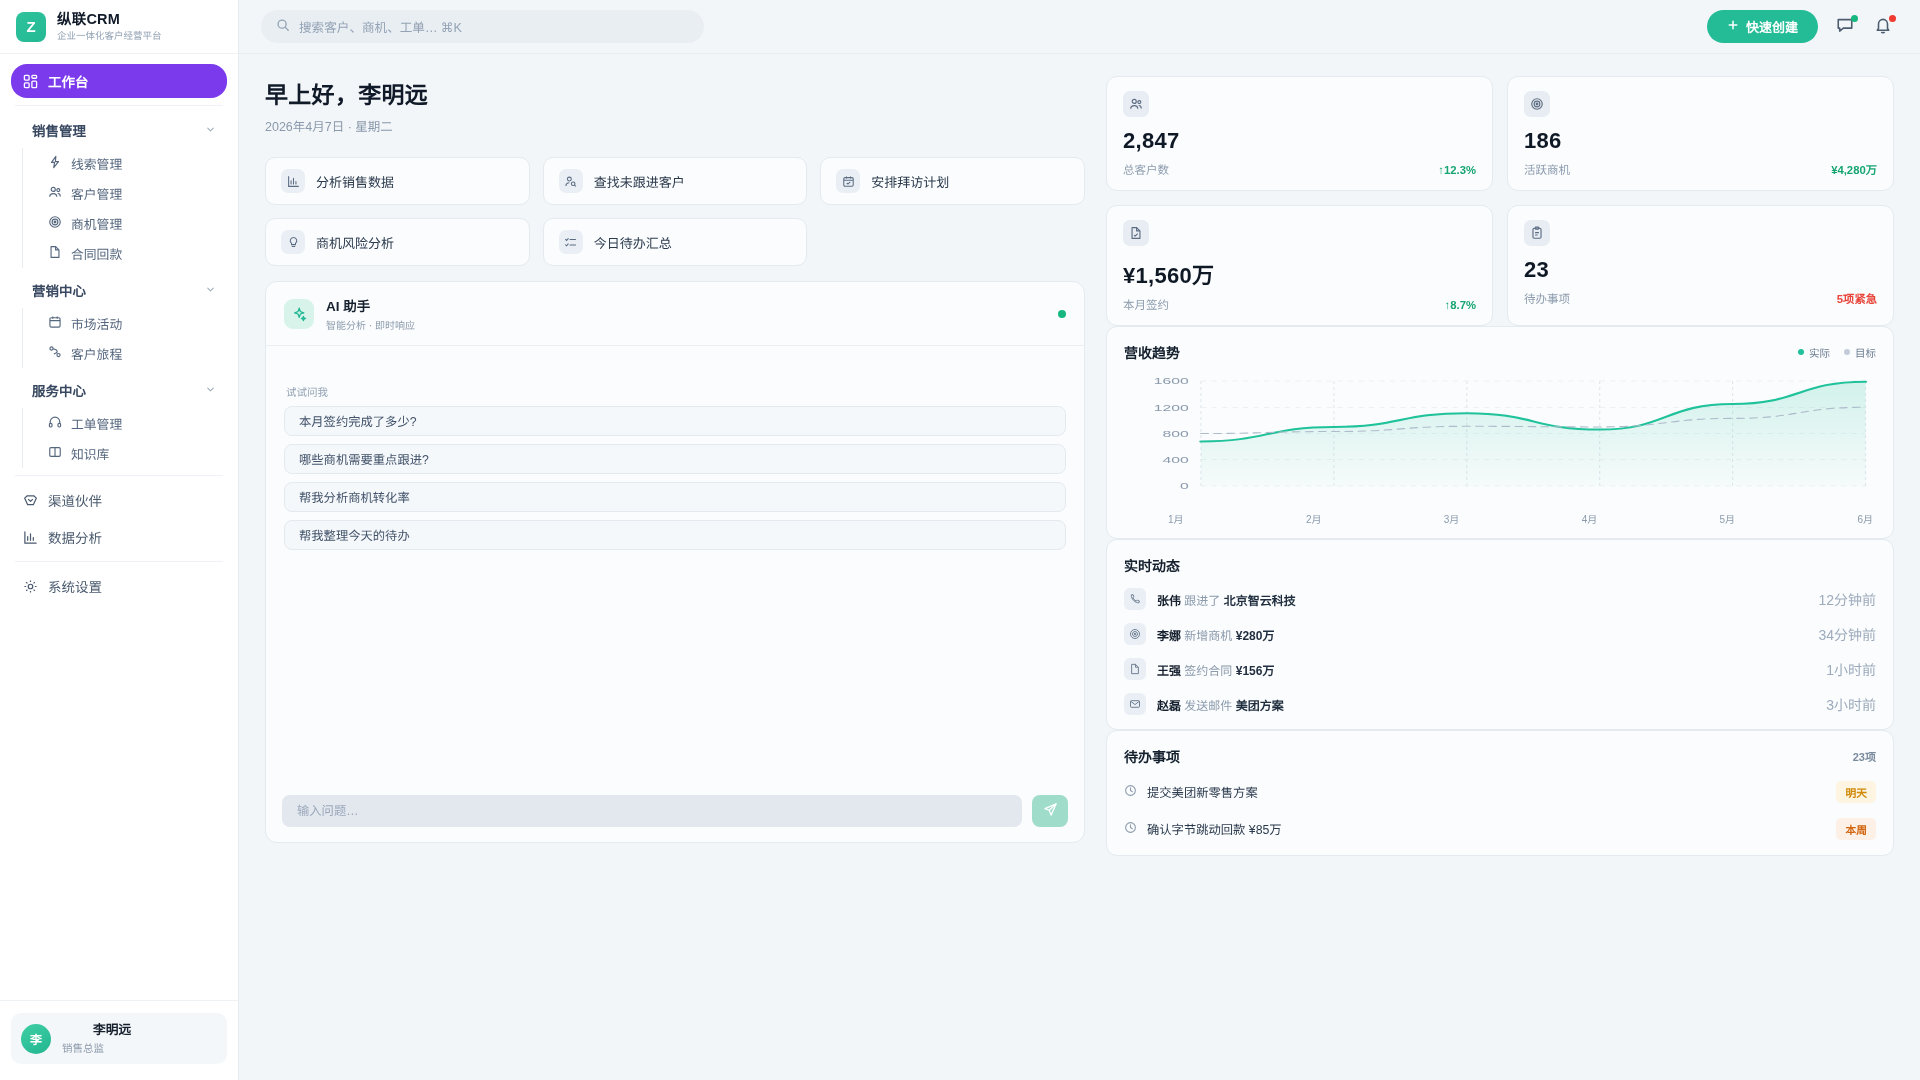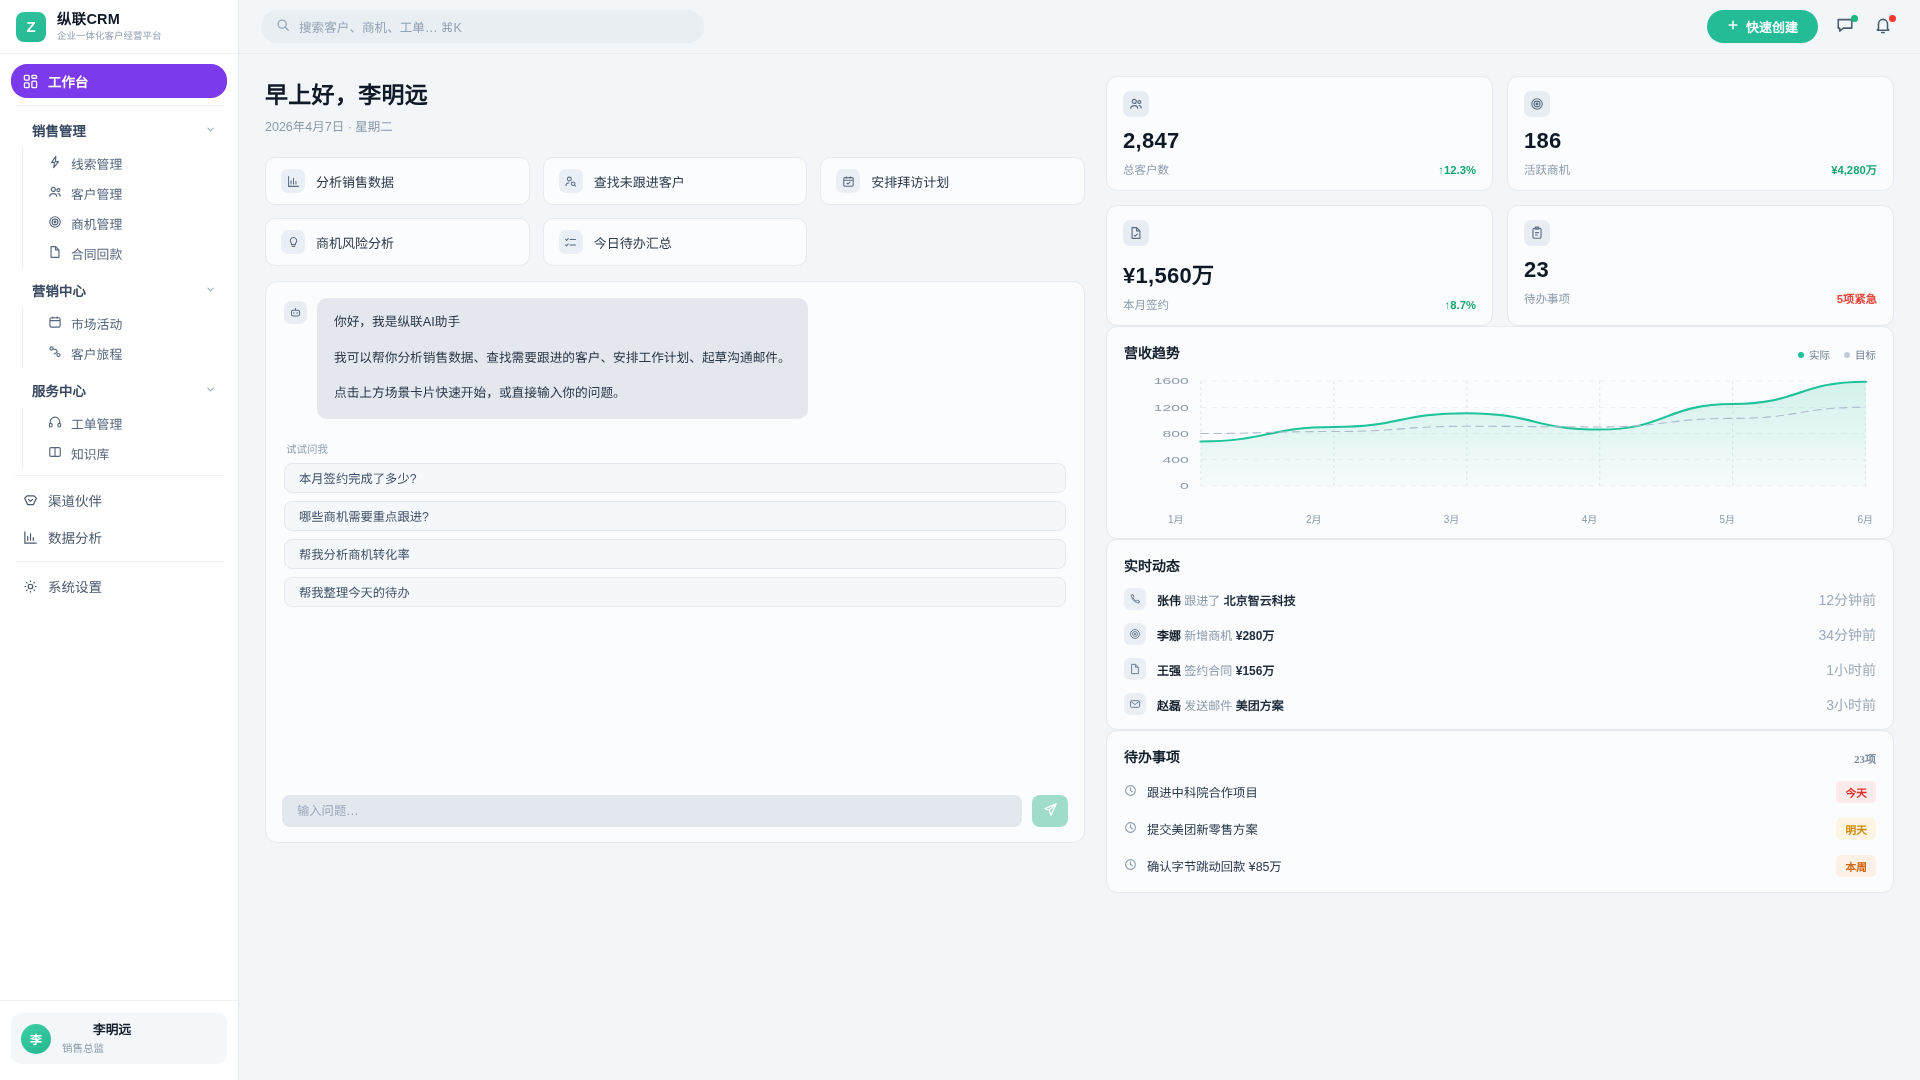--- a/index.html
+++ b/index.html
@@ -153,21 +153,21 @@
   .kpi-card { background: #fafcfd; border: 1px solid #e4eaf0; border-radius: 11px; padding: 14px 16px 13px; }
   .kpi-ico { width: 26px; height: 26px; border-radius: 7px; background: #e8edf3; display:flex;align-items:center;justify-content:center; }
   .kpi-ico svg { width: 14px; height: 14px; }
   .kpi-value { font-size: 22px; font-weight: bold; color: #0f1926; margin-top: 11px; letter-spacing: .3px; }
   .kpi-foot { display: flex; align-items: baseline; margin-top: 7px; }
   .kpi-label { font-size: 11.5px; color: #8d9cae; }
   .kpi-delta { margin-left: auto; font-size: 11.3px; font-weight: bold; }
 
   .card { background: #fafcfd; border: 1px solid #e4eaf0; border-radius: 11px; }
   .chart-card { padding: 15px 17px 12px; }
-  .card-head { display: flex; align-items: flex-end; font-family: Liberation Serif, serif; }
+  .card-head { display: flex; align-items: center; }
   .card-title { font-size: 14px; font-weight: bold; color: #14202e; }
   .legend { margin-left: auto; display: flex; gap: 14px; align-items: center; }
   .legend-item { display: flex; align-items: center; gap: 5px; font-size: 10.5px; color: #6b7c90; }
   .legend-dot { width: 6px; height: 6px; border-radius: 50%; }
   .chart-area { margin-top: 11px; position: relative; height: 135px; }
   .chart-svg { width: 100%; height: 135px; display: block; }
   .x-axis { display: flex; justify-content: space-between; padding: 3px 3px 0 44px; }
   .x-tick { font-size: 10px; color: #8b9aac; }
 
   .feed-card { padding: 15px 17px 14px; }
@@ -439,37 +439,35 @@
             <span class="action-ico">
                 <svg viewBox="0 0 16 16" fill="none" stroke="#5b6c82" stroke-width="1.3" stroke-linecap="round">
                   <path d="M2 4.2 3.2 5.4 5.2 3.2M2 10.8 3.2 12 5.2 9.8M7.4 4.4h6.8M7.4 11h6.8"></path>
                 </svg>
               </span>
             <span class="action-label">今日待办汇总</span>
           </div>
         </div>
 
         <div class="ai-panel">
+          <div class="ai-head">
+            <div class="ai-logo">
+              <svg viewBox="0 0 16 16" fill="none" stroke="#1fb894" stroke-width="1.3" stroke-linejoin="round">
+                  <path d="M8.2 2.2 9.4 5.6 12.8 6.8 9.4 8 8.2 11.4 7 8 3.6 6.8 7 5.6z"></path>
+                  <path d="M12.4 10.4l.6 1.5 1.5.6-1.5.6-.6 1.5-.6-1.5-1.5-.6 1.5-.6z"></path>
+                </svg>
+            </div>
+            <div>
+              <div class="ai-title">AI 助手</div>
+              <div class="ai-sub">智能分析 · 即时响应</div>
+            </div>
+            <div class="ai-status"></div>
+          </div>
 
           <div class="ai-body">
-            <div class="msg-row">
-              <div class="bot-ico">
-                <svg viewBox="0 0 16 16" fill="none" stroke="#5b6c82" stroke-width="1.25">
-                    <rect x="3" y="5.2" width="10" height="7" rx="2"></rect>
-                    <path d="M8 2.6v2.6"></path>
-                    <circle cx="6" cy="8.6" r=".9" fill="#5b6c82" stroke="none"></circle>
-                    <circle cx="10" cy="8.6" r=".9" fill="#5b6c82" stroke="none"></circle>
-                  </svg>
-              </div>
-              <div class="bubble">
-                <p>你好，我是纵联AI助手</p>
-                <p>我可以帮你分析销售数据、查找需要跟进的客户、安排工作计划、起草沟通邮件。</p>
-                <p>点击上方场景卡片快速开始，或直接输入你的问题。</p>
-              </div>
-            </div>
 
             <div class="try-label">试试问我</div>
             <div class="chip">本月签约完成了多少?</div>
             <div class="chip">哪些商机需要重点跟进?</div>
             <div class="chip">帮我分析商机转化率</div>
             <div class="chip">帮我整理今天的待办</div>
           </div>
 
           <div class="ai-input-bar">
             <input class="ai-input" placeholder="输入问题…" style="">
@@ -663,28 +661,20 @@
         <div class="card todo-card">
           <div class="card-head">
             <span class="card-title">待办事项</span>
             <span class="todo-count">23项</span>
           </div>
           <div class="todo-row">
             <span><svg viewBox="0 0 16 16" fill="none" stroke="#8b9aac" stroke-width="1.3" stroke-linecap="round">
                   <circle cx="8" cy="8" r="6"></circle>
                   <path d="M8 4.6V8l2.3 1.6"></path>
                 </svg></span>
-            <span class="todo-txt">跟进中科院合作项目</span>
-            <span class="todo-badge" style="color:#e0342c;background:#fdeaea">今天</span>
-          </div>
-          <div class="todo-row">
-            <span><svg viewBox="0 0 16 16" fill="none" stroke="#8b9aac" stroke-width="1.3" stroke-linecap="round">
-                  <circle cx="8" cy="8" r="6"></circle>
-                  <path d="M8 4.6V8l2.3 1.6"></path>
-                </svg></span>
             <span class="todo-txt">提交美团新零售方案</span>
             <span class="todo-badge" style="color:#d08a09;background:#fdf5e2">明天</span>
           </div>
           <div class="todo-row">
             <span><svg viewBox="0 0 16 16" fill="none" stroke="#8b9aac" stroke-width="1.3" stroke-linecap="round">
                   <circle cx="8" cy="8" r="6"></circle>
                   <path d="M8 4.6V8l2.3 1.6"></path>
                 </svg></span>
             <span class="todo-txt">确认字节跳动回款 ¥85万</span>
             <span class="todo-badge" style="color:#d2650f;background:#fdf0e6">本周</span>

